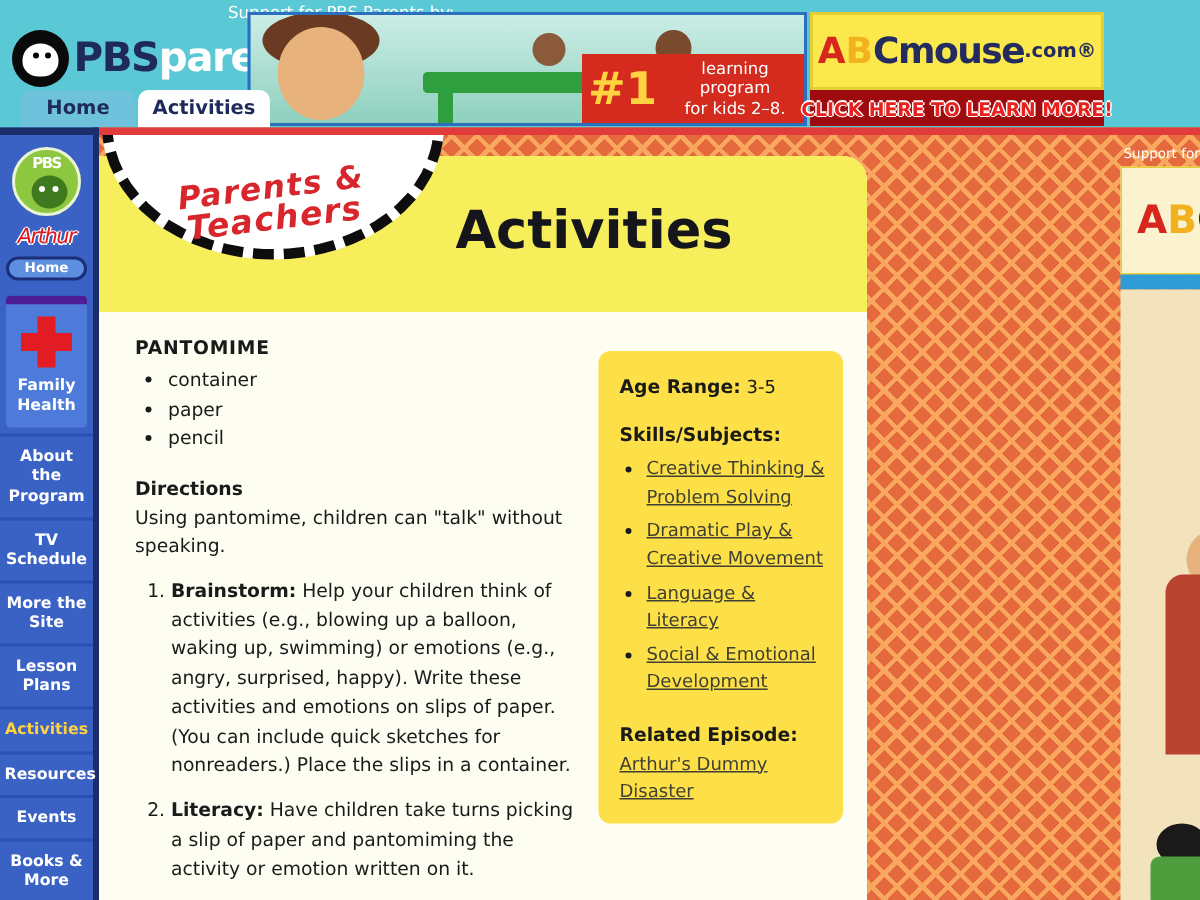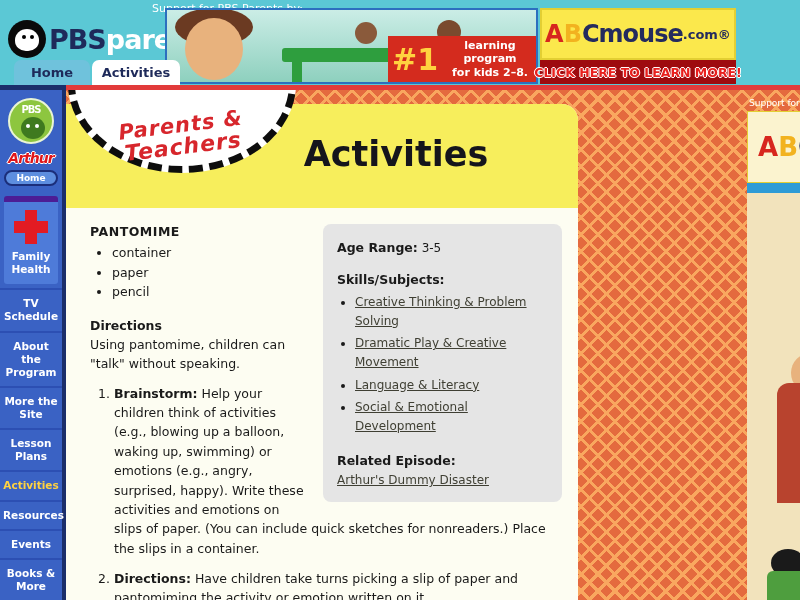--- a/index.html
+++ b/index.html
@@ -26,21 +26,21 @@
   .ta-hair { position:absolute; left:8px; top:-2px; width:78px; height:38px; border-radius:50%; background:#6B3A22; }
   .ta-table { position:absolute; left:115px; top:38px; width:150px; height:14px; background:#2E9E3E; border-radius:3px; }
   .ta-table-leg { position:absolute; left:125px; top:52px; width:10px; height:24px; background:#2E9E3E;
                   box-shadow:120px 0 0 #2E9E3E; }
   .ta-kid1 { position:absolute; left:188px; top:12px; width:22px; height:22px; border-radius:50%; background:#8A5A3B; }
   .ta-kid2 { position:absolute; left:270px; top:10px; width:24px; height:24px; border-radius:50%; background:#7A4A2E; }
   .ta-kid2b { position:absolute; left:262px; top:32px; width:40px; height:40px; border-radius:8px; background:#F2E29B; }
   .ta-redbox { position:absolute; right:0; bottom:0; width:148px; height:46px; background:#D42B1E;
                display:flex; align-items:center; }
   .ta-num { font-size:30px; font-weight:bold; color:#FFD23F; margin:0 6px 0 4px; }
-  .ta-lines { font-size:11px; font-weight:bold; color:#fff; line-height:1.2; text-align:center; }
+  .ta-lines { font-size:11px; font-weight:normal; color:#fff; line-height:1.2; text-align:center; }
 
   .abc-box { position:absolute; left:540px; top:8px; width:196px; height:52px; background:#FBE84C;
              border:2px solid #E3CF33; display:flex; align-items:center; justify-content:center; cursor:pointer; }
   .abc-a { color:#D7261E; font-weight:bold; font-size:24px; }
   .abc-b { color:#F2B21F; font-weight:bold; font-size:24px; }
   .abc-rest { color:#242B5E; font-weight:bold; font-size:24px; letter-spacing:-1px; }
   .abc-com { color:#242B5E; font-weight:bold; font-size:13px; }
   .click-strip { position:absolute; left:540px; top:60px; width:196px; height:24px; background:#9E0B0F;
                  display:flex; align-items:center; justify-content:center; cursor:pointer; }
   .click-strip span { font-size:12.5px; font-weight:bold; color:#E8201E; white-space:nowrap;
@@ -57,21 +57,21 @@
              border-right:4px solid #1B2E6B; border-top:5px solid #1B2E6B; }
   .side-logo { width:46px; height:46px; border-radius:50%; background:#8DC63F; border:2px solid #e9f5d4;
                margin:8px auto 4px auto; position:relative; cursor:pointer; }
   .side-logo .pbs-k { position:absolute; top:4px; left:0; width:100%; text-align:center; font-size:10px;
                font-weight:bold; color:#fff; letter-spacing:-1px; }
   .side-logo .kid-face { position:absolute; left:11px; top:17px; width:24px; height:22px; border-radius:50%;
                background:#3F7A1F; }
   .side-logo .kid-face::after { content:""; position:absolute; left:5px; top:7px; width:4px; height:4px;
                border-radius:50%; background:#fff; box-shadow:9px 0 0 #fff; }
   .arthur { text-align:center; margin:6px 0 10px 0; cursor:pointer; }
-  .arthur-name { font-size:14px; font-weight:bold; font-style:italic; color:#E0161B; letter-spacing:-1px;
+  .arthur-name { font-size:14px; font-weight:normal; font-style:italic; color:#E0161B; letter-spacing:-1px;
                  text-shadow:-1px 0 #fff, 1px 0 #fff, 0 -1px #fff, 0 1px #fff; }
   .arthur-home { display:inline-block; margin-top:2px; background:#5D8EDF; border:2px solid #1B2E7A;
                  border-radius:10px; color:#fff; font-size:9px; font-weight:bold; padding:1px 10px; }
   .fam-box { width:54px; margin:4px auto; background:#4E7BD9; border-radius:3px; padding:8px 2px; text-align:center;
              border-top:6px solid #4c1d95; cursor:pointer; }
   .red-cross { position:relative; width:34px; height:34px; margin:0 auto 6px auto; }
   .red-cross::before { content:""; position:absolute; left:11px; top:0; width:12px; height:34px; background:#E31B23; }
   .red-cross::after { content:""; position:absolute; left:0; top:11px; width:34px; height:12px; background:#E31B23; }
   .fam-label { font-size:10.5px; font-weight:bold; color:#fff; line-height:1.25; }
   .side-item { border-top:2px solid #2C4FB3; text-align:center; padding:7px 3px; font-size:10.5px;
@@ -96,22 +96,22 @@
   .pt-logo { position:absolute; left:2px; top:-95px; width:228px; height:178px; border-radius:50%;
              background:#fff; border:7px dashed #0d0d0d; z-index:3; }
   .pt-text { position:absolute; left:0; bottom:8px; width:100%; text-align:center; transform:rotate(-7deg);
              color:#D7262C; font-weight:bold; font-style:italic; line-height:1.0; }
   .pt-line1 { font-size:21px; letter-spacing:1px; }
   .pt-line2 { font-size:22px; letter-spacing:1px; }
 
   .content-body { position:absolute; left:0; top:104px; width:512px; height:397px; background:#FDFDF2;
                   padding:14px 16px 0 24px; font-size:12.5px; color:#1a1a1a; line-height:1.55; overflow:hidden; }
 
-  .info-box { float:right; width:239px; background:#e5e5e5; border-radius:8px; padding:14px 12px 12px 14px;
-              margin:2px 0 10px 14px; font-size:12px; }
+  .info-box { float:right; width:163px; background:#fde047; border-radius:8px; padding:14px 12px 12px 14px;
+              margin:12px 0 10px 14px; font-size:12px; }
   .info-box b { font-size:12.5px; }
   .info-gap { height:12px; }
   .skill-list { list-style:disc; margin:4px 0 0 18px; }
   .skill-list li { margin-bottom:4px; }
   .info-link { color:#3F3F33; text-decoration:underline; cursor:pointer; }
 
   .act-title { font-weight:bold; letter-spacing:0.5px; }
   .act-sub { font-weight:bold; margin-bottom:16px; }
   .sec-label { font-weight:bold; margin-top:14px; }
   .mat-list { list-style:disc; margin:2px 0 2px 22px; }
@@ -179,22 +179,22 @@
       <div class="kid-face"></div>
     </div>
     <div class="arthur">
       <div class="arthur-name">Arthur</div>
       <div class="arthur-home">Home</div>
     </div>
     <div class="fam-box">
       <div class="red-cross"></div>
       <div class="fam-label">Family Health</div>
     </div>
+    <div class="side-item">About the Program</div>
     <div class="side-item">TV Schedule</div>
-    <div class="side-item">About the Program</div>
     <div class="side-item">More the Site</div>
     <div class="side-item">Lesson Plans</div>
     <div class="side-item active">Activities</div>
     <div class="side-item">Resources</div>
     <div class="side-item">Events</div>
     <div class="side-item">Books &amp; More</div>
   </div>
 
   <div class="main-area">
 
@@ -226,21 +226,21 @@
           <li>container</li>
           <li>paper</li>
           <li>pencil</li>
         </ul>
 
         <div class="sec-label">Directions</div>
         <div>Using pantomime, children can "talk" without speaking.</div>
 
         <ol class="steps">
           <li><b>Brainstorm:</b><span> Help your children think of activities (e.g., blowing up a balloon, waking up, swimming) or emotions (e.g., angry, surprised, happy). Write these activities and emotions on slips of paper. (You can include quick sketches for nonreaders.) Place the slips in a container.</span></li>
-          <li><b>Directions:</b><span> Have children take turns picking a slip of paper and pantomiming the activity or emotion written on it.</span></li>
+          <li><b>Literacy:</b><span> Have children take turns picking a slip of paper and pantomiming the activity or emotion written on it.</span></li>
         </ol>
 
       </div>
     </div>
 
     <div class="pt-logo">
       <div class="pt-text">
         <div class="pt-line1">Parents &amp;</div>
         <div class="pt-line2">Teachers</div>
       </div>

